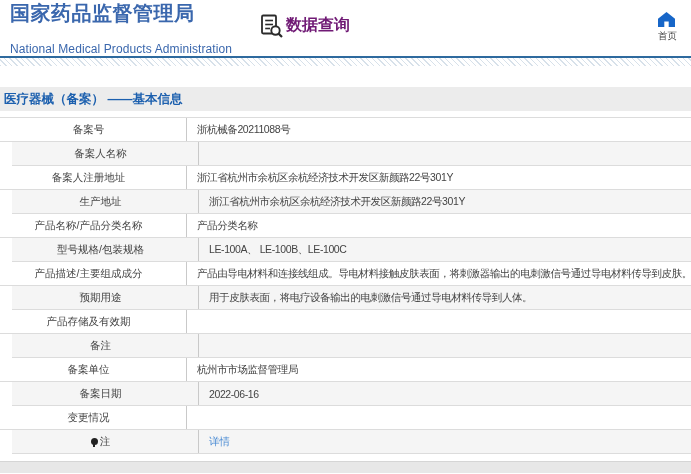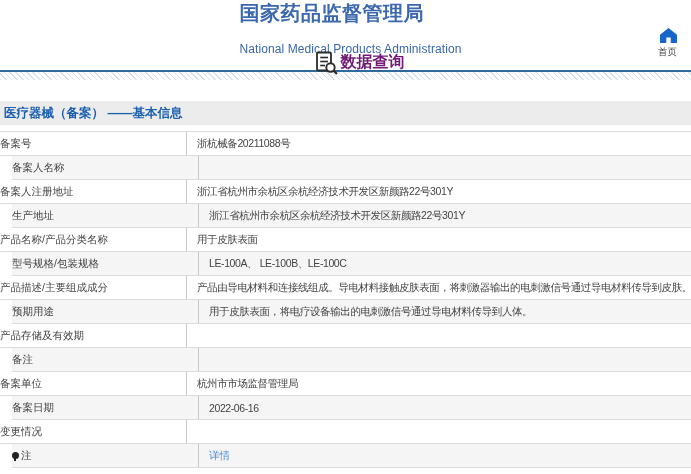--- a/index.html
+++ b/index.html
@@ -1,42 +1,42 @@
 <!DOCTYPE html>
 <html><head>
 <meta charset="utf-8">
 <style>
   * { margin:0; padding:0; box-sizing:border-box; }
   html,body { width:691px; height:474px; overflow:hidden; background:#fff;
     font-family:"Liberation Sans","DejaVu Sans",sans-serif; }
 
   
-  .header { position:relative; height:70px; background:#fff; display:flex; align-items:center;flex-direction:column; }
+  .header { position:relative; height:56px; background:#fff; display:flex; align-items:center; }
   .logo { margin-left:10px; cursor:pointer; }
   .logo-title { color:#3a67ad; font-size:20px; font-weight:bold; letter-spacing:0.5px; line-height:26px; }
   .logo-sub { color:#3a67ad; font-size:12px; margin-top:16px; letter-spacing:0.1px; }
   .nav-query { display:flex; align-items:center; margin-left:28px; margin-top:-6px; cursor:pointer; }
   .nav-query-label { font-size:16px; font-weight:600; color:#701a75; margin-left:2px; }
-  .home { position:absolute; right:14px; top:28px; display:flex; flex-direction:column; align-items:flex-end; cursor:pointer; }
+  .home { position:absolute; right:14px; top:12px; display:flex; flex-direction:column; align-items:flex-start; cursor:pointer; }
   .home-label { font-size:9.5px; color:#444; margin-top:3px; }
 
   .blue-rule { height:2px; background:#2e6a9e; }
   .stripe-band { height:8px;
     background:repeating-linear-gradient(45deg,#d7e1ea 0,#d7e1ea 1px,#ffffff 1px,#ffffff 4px); }
 
   
   .section-bar { margin-top:21px; height:24px; background:#ececec; display:flex; align-items:center; }
   .section-title { color:#1b5fae; font-size:12.5px; font-weight:bold; padding-left:4px; }
 
   
   .detail-table { margin-top:6px; border-top:1px solid #dcdcdc; }
   .row { display:flex; align-items:center; height:24px; border-bottom:1px solid #dcdcdc;
     background:#fff; font-size:10.5px; color:#444; }
   .row.alt { background:#f5f5f5;margin-left:12px; }
-  .cell-label { width:187px; height:100%; display:flex; align-items:center; justify-content:flex-start;
+  .cell-label { width:187px; height:100%; display:flex; align-items:center; justify-content:center;
     padding-right:9px; border-right:1px solid #c9c9c9; }
   .cell-value { flex:1; padding-left:10px; white-space:nowrap; overflow:hidden; letter-spacing:-0.4px; }
   .cell-value a { color:#4a8bd4; text-decoration:none; cursor:pointer; letter-spacing:0; }
   .note-icon { display:inline-block; position:relative; width:7px; height:7px;
     background:#222; border-radius:50%; margin-right:2px; flex:none; }
   .note-icon::after { content:""; position:absolute; left:2px; top:6px; width:2px; height:3px; background:#222; }
 
   
   .footer-strip { margin-top:7px; height:12px; background:#e7e7e7; border-top:1px solid #d5d5d5; }
 </style>
@@ -101,21 +101,21 @@
     <div class="row alt">
       <div class="cell-label">
         <span>生产地址</span>
       </div>
       <div class="cell-value">浙江省杭州市余杭区余杭经济技术开发区新颜路22号301Y</div>
     </div>
     <div class="row">
       <div class="cell-label">
         <span>产品名称/产品分类名称</span>
       </div>
-      <div class="cell-value">用于皮肤表面</div>
+      <div class="cell-value">产品分类名称</div>
     </div>
     <div class="row alt">
       <div class="cell-label">
         <span>型号规格/包装规格</span>
       </div>
       <div class="cell-value">LE-100A、 LE-100B、LE-100C</div>
     </div>
     <div class="row">
       <div class="cell-label">
         <span>产品描述/主要组成成分</span>

